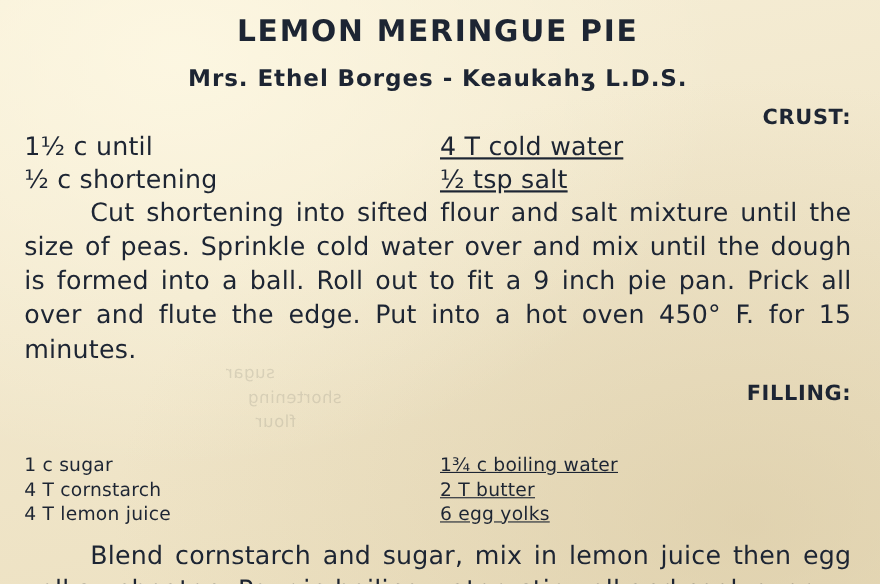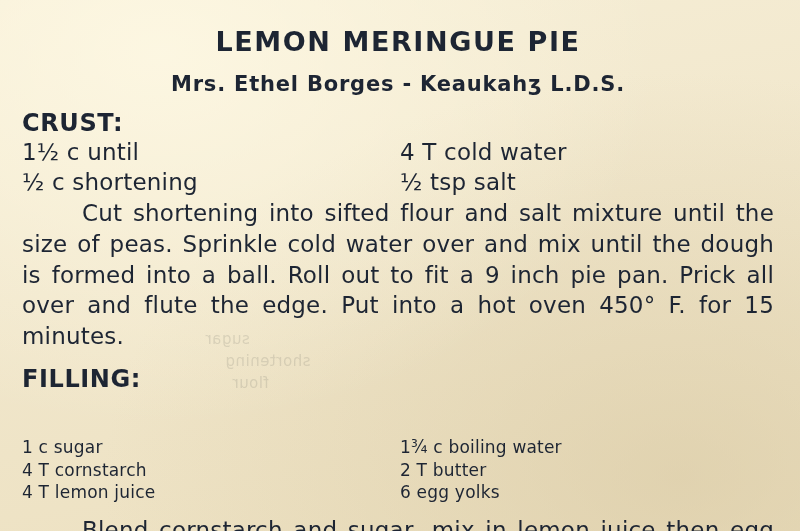--- a/index.html
+++ b/index.html
@@ -38,50 +38,52 @@
   }
   .ghost.g1 { left: 205px; top: 330px; }
   .ghost.g2 { left: 225px; top: 352px; }
   .ghost.g3 { left: 232px; top: 374px; }
 
   .title {
     text-align: center;
     font-weight: bold;
     font-size: 27px;
     letter-spacing: 1.6px;
-    margin: 17px 0 0 0;
+    margin: 4px 0 0 0;
     line-height: 1.1;
   }
   .subtitle {
     text-align: center;
     font-weight: bold;
     font-size: 21px;
     letter-spacing: 0.8px;
     margin: 16px 0 0 0;
     line-height: 1.1;
   }
   .section-head {
     font-weight: bold;
-    font-size: 24px;
+    font-size: 19px;
     letter-spacing: 0.6px;
     margin: 14px 0 2px 0;
     line-height: 1.1;
+    text-align: right;
   }
   .ing-grid {
     display: grid;
     grid-template-columns: 370px auto;
     font-size: 23px;
     line-height: 1.30;
     letter-spacing: 0.2px;
   }
   .ing-grid .col > div {
     white-space: nowrap;
   }
   .col-right {
     padding-left: 8px;
+    text-decoration: underline;
   }
   .para {
     font-size: 23px;
     line-height: 1.34;
     letter-spacing: 0.2px;
     text-indent: 60px;
     text-align: justify;
     text-justify: inter-word;
   }
   .para.nospace { margin-top: 12px; }

